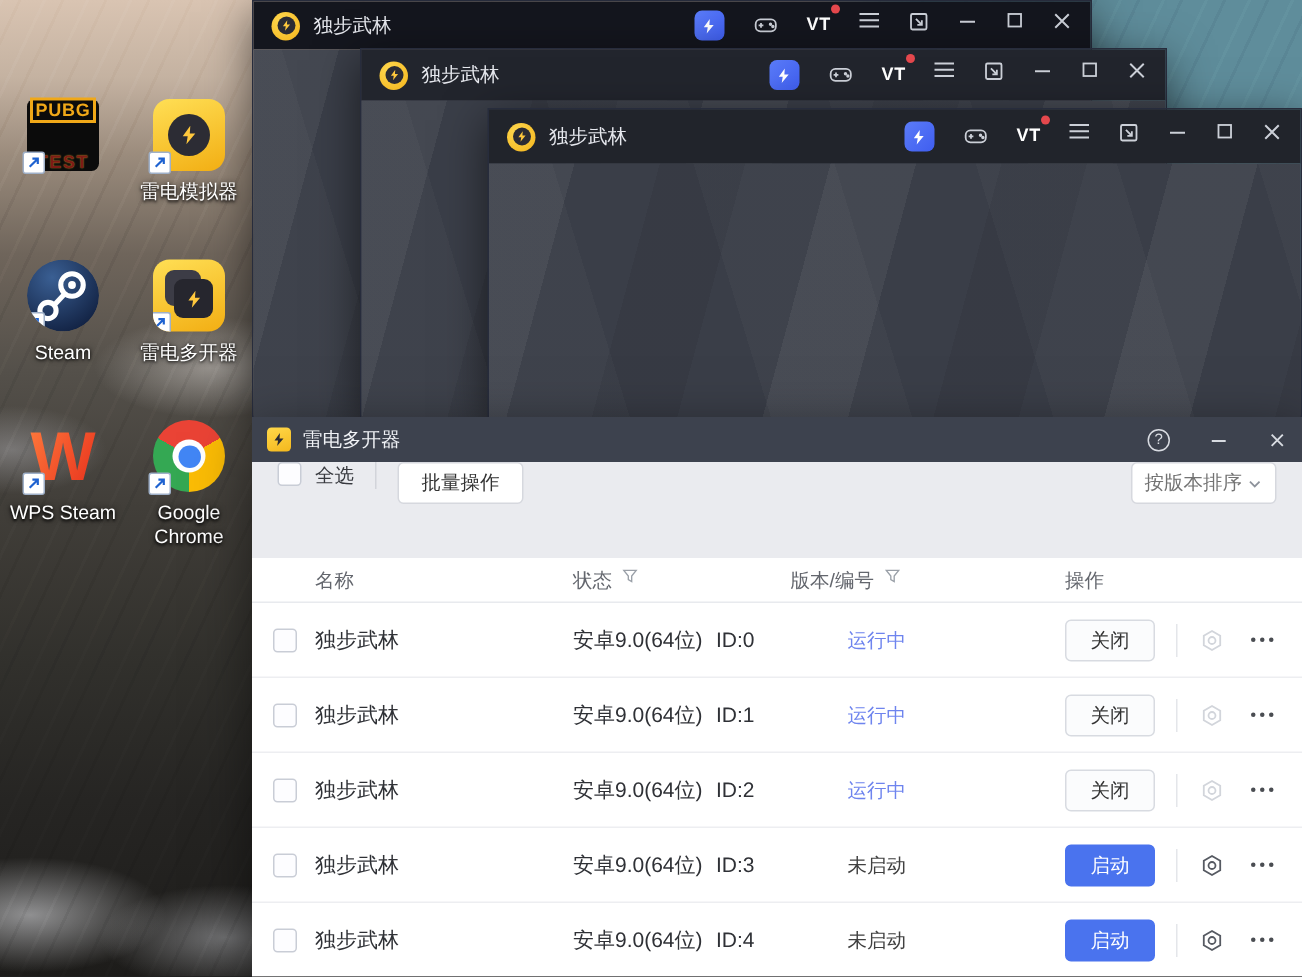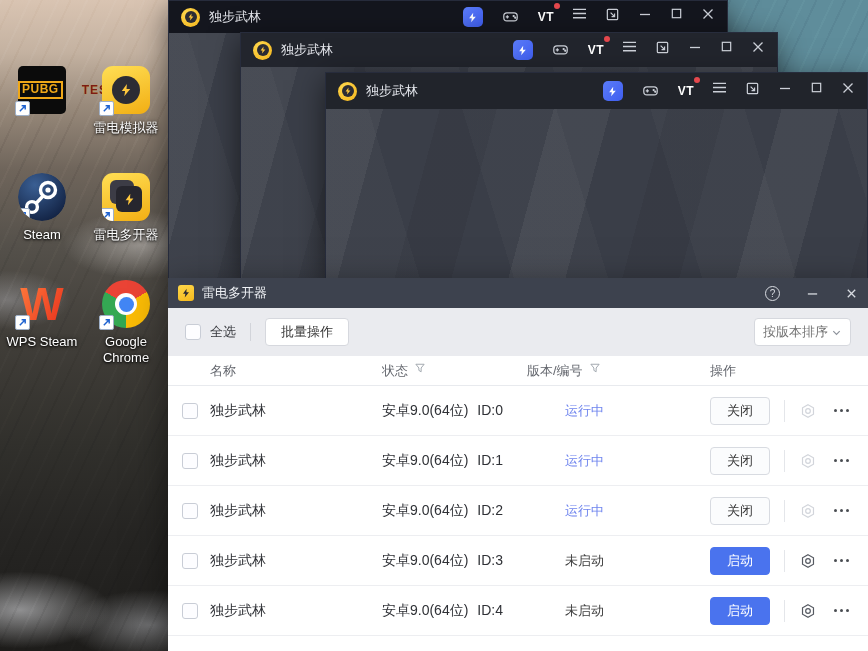--- a/index.html
+++ b/index.html
@@ -21,21 +21,21 @@
     mix-blend-mode:overlay}
 
   
   .desk-icons{position:absolute;left:0;top:58px;width:168px;display:grid;grid-template-columns:84px 84px;z-index:4}
   .dicon-cell{height:107px;display:flex;flex-direction:column;align-items:center;cursor:pointer}
   .dicon{position:relative;width:48px;height:48px;margin-top:8px;flex:0 0 auto}
   .dicon-label{margin-top:6px;max-width:94px;text-align:center;font-size:13px;line-height:1.25;color:#fff;
     text-shadow:0 1px 2px rgba(0,0,0,.95),0 0 4px rgba(0,0,0,.7)}
   .shortcut{position:absolute;left:-3px;bottom:-2px;width:15px;height:15px;background:#fff;border:1px solid #9fb0c8;border-radius:2px;display:flex;align-items:center;justify-content:center}
   
-  .ic-pubg{background:#0b0b0b;border-radius:5px;display:flex;flex-direction:row;align-items:center;justify-content:flex-start;gap:19px}
+  .ic-pubg{background:#0b0b0b;border-radius:5px;display:flex;flex-direction:column;align-items:center;justify-content:center;gap:19px}
   .ic-pubg .pubg-word{font-size:12px;font-weight:900;color:#f0a818;letter-spacing:.5px;border:2px solid #f0a818;padding:0 2px;line-height:1.1}
   .ic-pubg .test-word{font-size:12px;font-weight:900;color:#7d1b15;letter-spacing:1px;text-shadow:0 0 1px #caa52c}
   
   .ic-ld{background:linear-gradient(160deg,#ffdf55,#f2ae13);border-radius:11px;display:flex;align-items:center;justify-content:center}
   .ic-ld .core{width:28px;height:28px;background:#2c2c34;border-radius:50%;display:flex;align-items:center;justify-content:center}
   
   .ic-steam{border-radius:50%;overflow:hidden}
   
   .ic-ldm{background:linear-gradient(160deg,#ffdf55,#f2ae13);border-radius:11px;position:relative;overflow:hidden}
   .ic-ldm .back{position:absolute;left:8px;top:7px;width:24px;height:24px;background:#3c3c46;border-radius:6px}
@@ -73,21 +73,21 @@
   .vt .dot{position:absolute;right:-6px;top:-4px;width:6px;height:6px;border-radius:50%;background:#e5484d}
 
   
   .manager{position:absolute;left:168px;top:278px;width:700px;height:373px;z-index:10;background:#fff;box-shadow:0 10px 34px rgba(0,0,0,.5);overflow:hidden;display:flex;flex-direction:column}
   .mgr-titlebar{height:30px;background:#3d424e;display:flex;align-items:center;padding:0 10px;flex:0 0 auto}
   .mgr-logo{width:16px;height:16px;border-radius:3px;background:linear-gradient(160deg,#ffd84a,#f4b81d);display:flex;align-items:center;justify-content:center}
   .mgr-title{margin-left:8px;font-size:13px;color:#f0f2f6}
   .mgr-actions{margin-left:auto;display:flex;align-items:center;gap:26px}
   .help-circle{width:15px;height:15px;border:1.3px solid #d8dbe1;border-radius:50%;display:flex;align-items:center;justify-content:center;font-size:10px;color:#d8dbe1;cursor:pointer}
 
-  .toolbar{height:48px;background:#eaebef;display:flex;align-items:center;padding:0 17px;flex:0 0 auto}
+  .toolbar{height:64px;background:#eaebef;display:flex;padding:0 17px;flex:0 0 auto}
   .cb{width:16px;height:16px;border:1px solid #c9cdd6;border-radius:3px;background:#fdfdff;cursor:pointer;flex:0 0 auto}
   .selall-label{margin-left:9px;font-size:13px;color:#37393e}
   .v-div{width:1px;height:18px;background:#d2d4da;margin:0 14px}
   .btn-batch{height:28px;padding:0 15px;background:#fff;border:1px solid #d6d8de;border-radius:4px;font-size:13px;color:#333;cursor:pointer;font-family:inherit}
   .toolbar .spacer{flex:1}
   .dropdown{width:97px;height:28px;background:#fff;border:1px solid #d6d8de;border-radius:4px;display:flex;align-items:center;padding:0 8px;cursor:pointer}
   .dropdown .dd-label{font-size:13px;color:#737373;flex:1;white-space:nowrap}
   .searchbox{width:141px;height:28px;margin-left:12px;background:#fff;border:1px solid #d6d8de;border-radius:4px;display:flex;align-items:center;padding:0 8px}
   .searchbox input{flex:1;min-width:0;border:none;outline:none;font-size:13px;color:#333;font-family:inherit;background:transparent}
   .searchbox input::placeholder{color:#b9bcc2}

